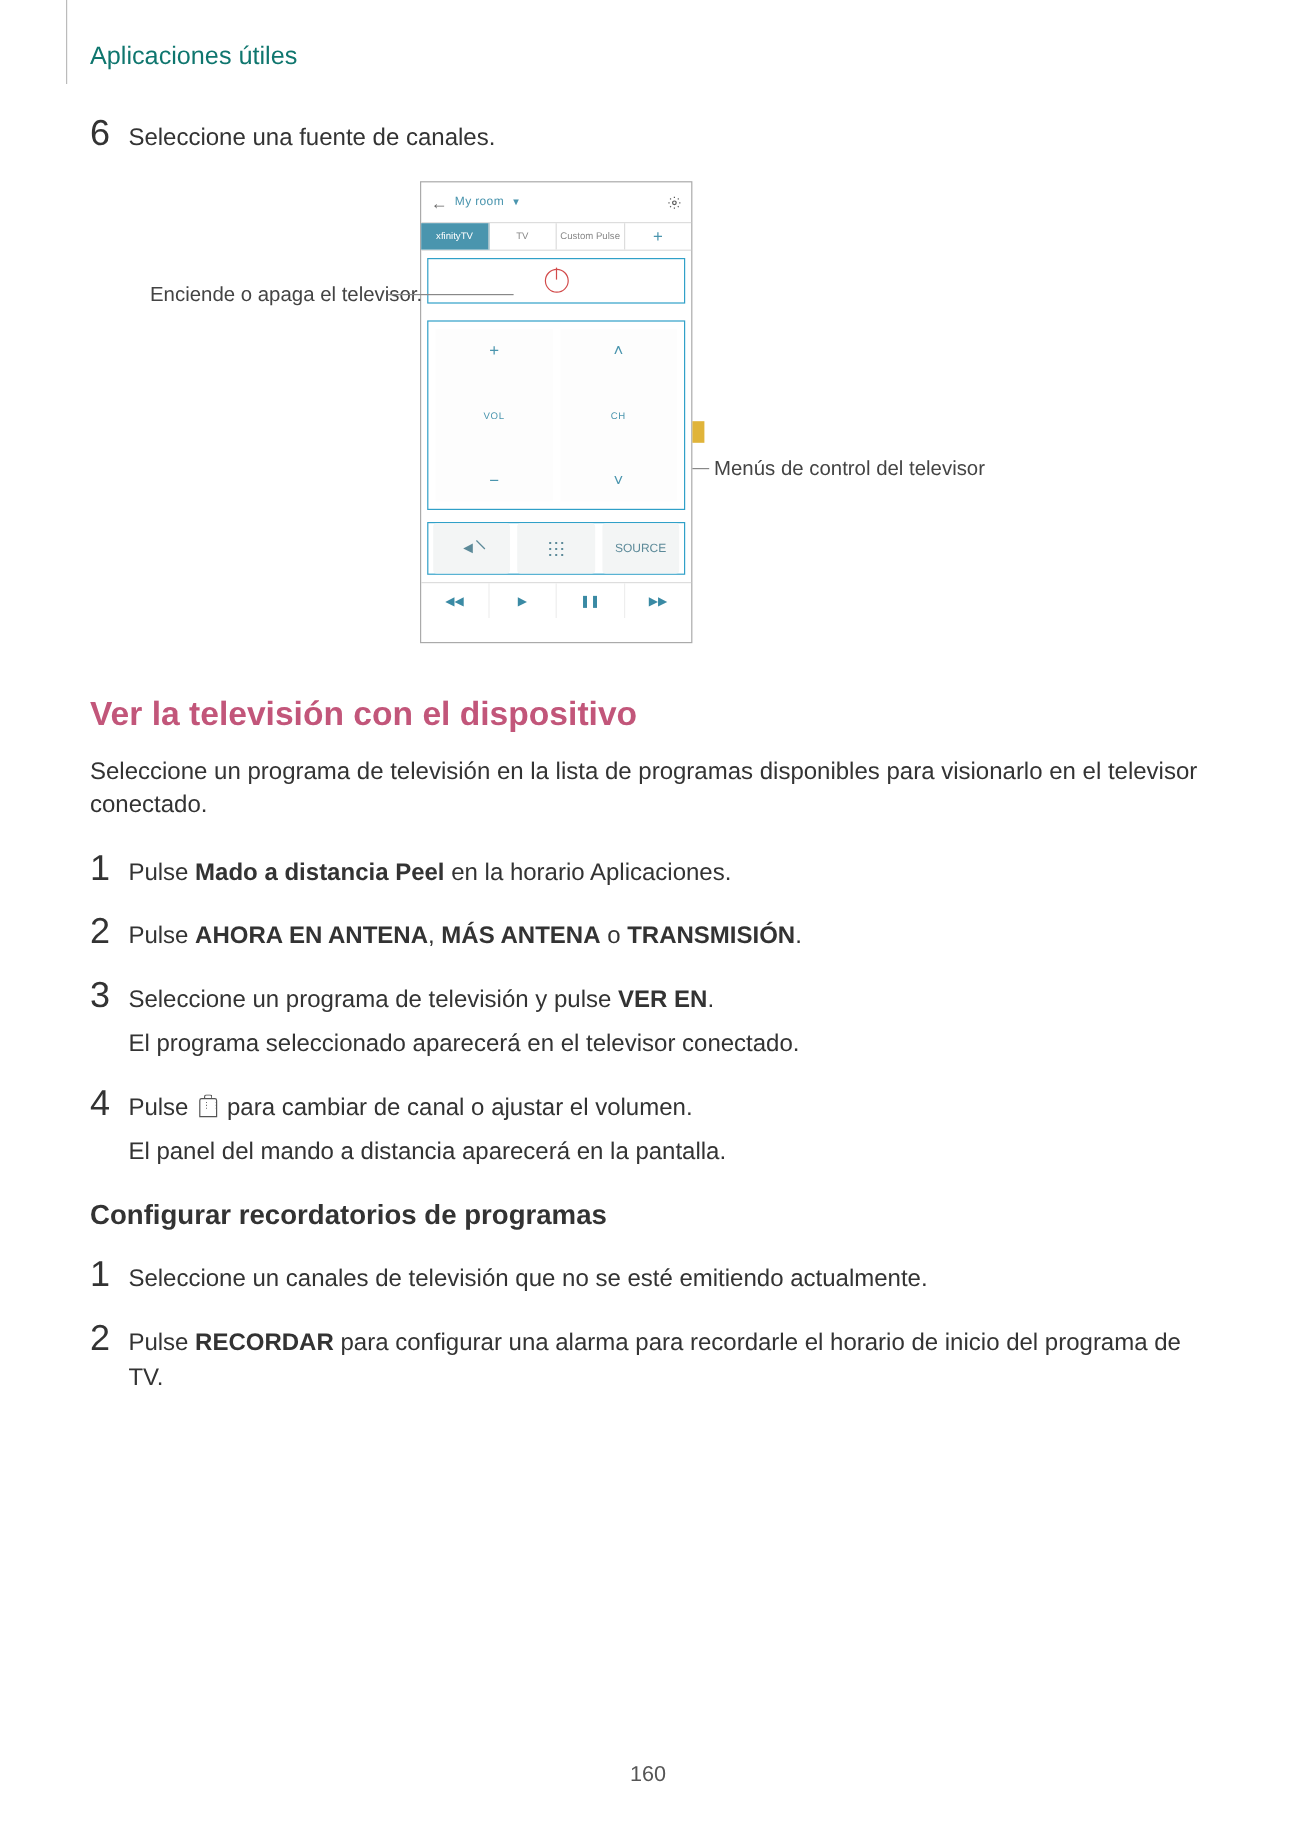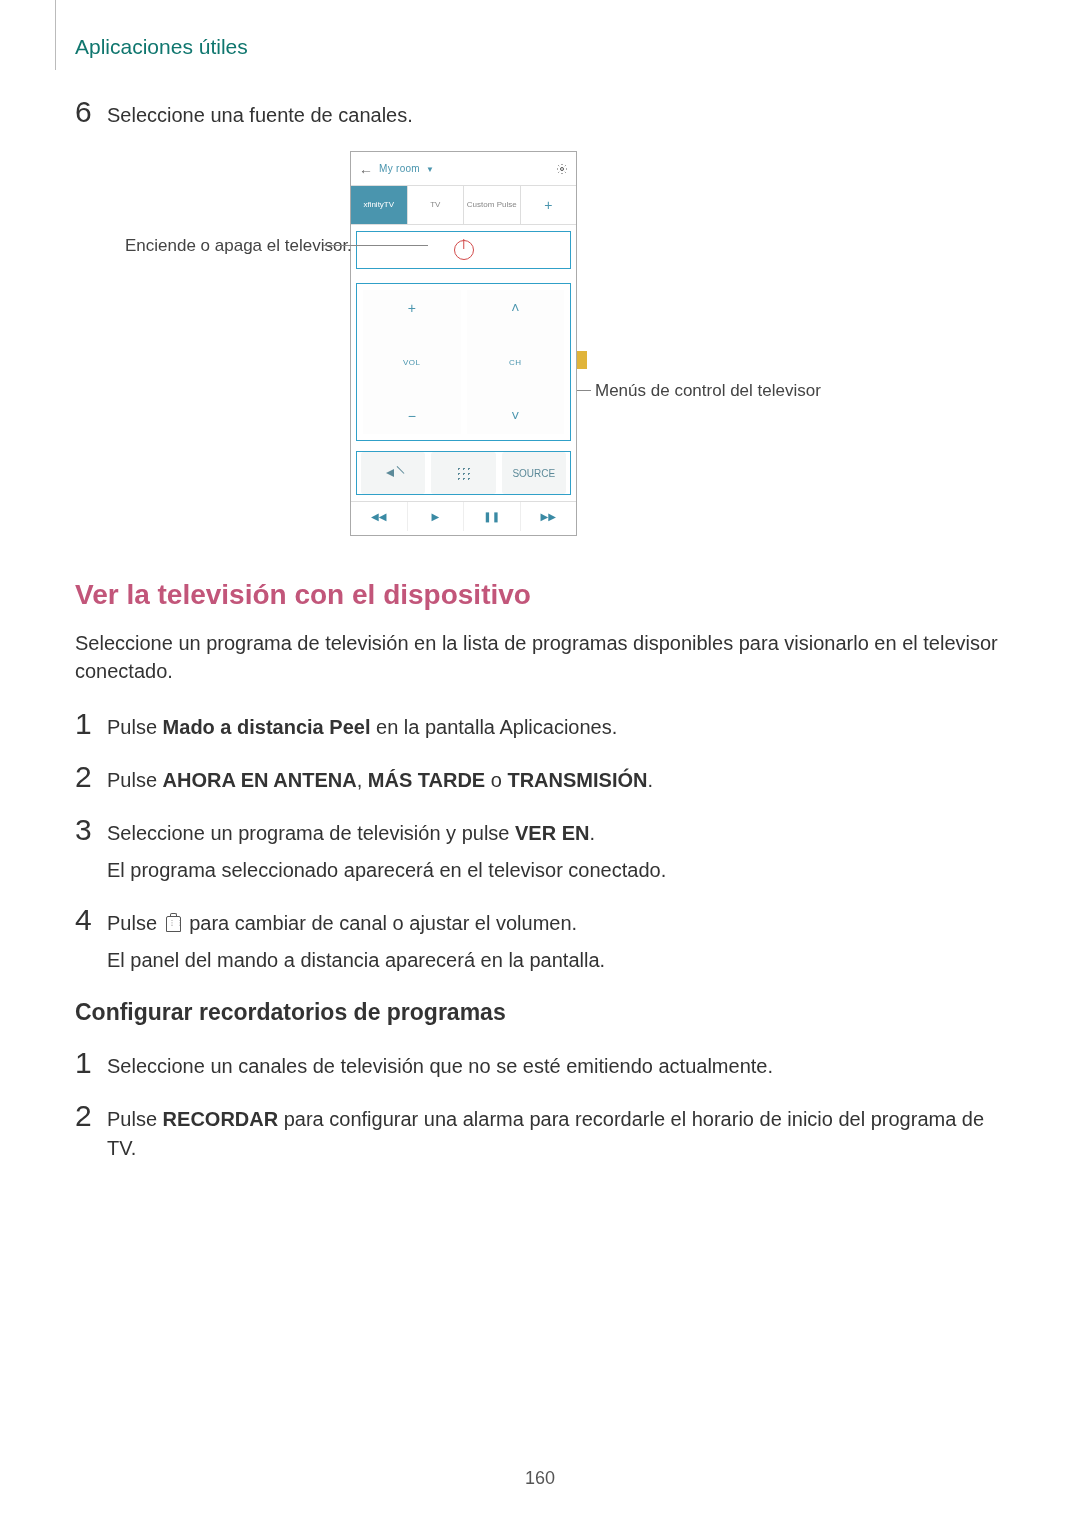--- a/index.html
+++ b/index.html
@@ -63,21 +63,21 @@
     font-size: 10px;
     color: #4a95ae;
   }
   .ph-back { margin-right: 6px; font-size: 14px; color: #666; }
   .ph-title { flex: 1; letter-spacing: 0.3px; }
   .ph-tri { margin-left: 3px; font-size: 8px; }
   .ph-gear { color: #555; }
   .ph-gear svg { width: 12px; height: 12px; display: block; }
   .ph-tabs {
     display: flex;
-    height: 40px;
+    height: 24px;
     border-top: 1px solid #ddd;
     border-bottom: 1px solid #ddd;
     font-size: 8px;
     color: #888;
   }
   .ph-tab {
     flex: 1;
     border-right: 1px solid #ddd;
     display: flex;
     align-items: center;
@@ -341,27 +341,27 @@
     <div class="callout-r-line"></div>
   </div>
 
   <div class="h2">Ver la televisión con el dispositivo</div>
   <div class="para">Seleccione un programa de televisión en la lista de programas disponibles para visionarlo en el televisor conectado.</div>
 
   <div class="step-list">
     <div class="step">
       <div class="big-num">1</div>
       <div class="step-body">
-        <span>Pulse </span><span class="b">Mado a distancia Peel</span><span> en la pantalla Aplicaciones.</span>
+        <span>Pulse </span><span class="b">Mado a distancia Peel</span><span> en la horario Aplicaciones.</span>
       </div>
     </div>
     <div class="step">
       <div class="big-num">2</div>
       <div class="step-body">
-        <span>Pulse </span><span class="b">AHORA EN ANTENA</span><span>, </span><span class="b">MÁS TARDE</span><span> o </span><span class="b">TRANSMISIÓN</span><span>.</span>
+        <span>Pulse </span><span class="b">AHORA EN ANTENA</span><span>, </span><span class="b">MÁS ANTENA</span><span> o </span><span class="b">TRANSMISIÓN</span><span>.</span>
       </div>
     </div>
     <div class="step">
       <div class="big-num">3</div>
       <div class="step-body">
         <div><span>Seleccione un programa de televisión y pulse </span><span class="b">VER EN</span><span>.</span></div>
         <div class="sub">El programa seleccionado aparecerá en el televisor conectado.</div>
       </div>
     </div>
     <div class="step">

